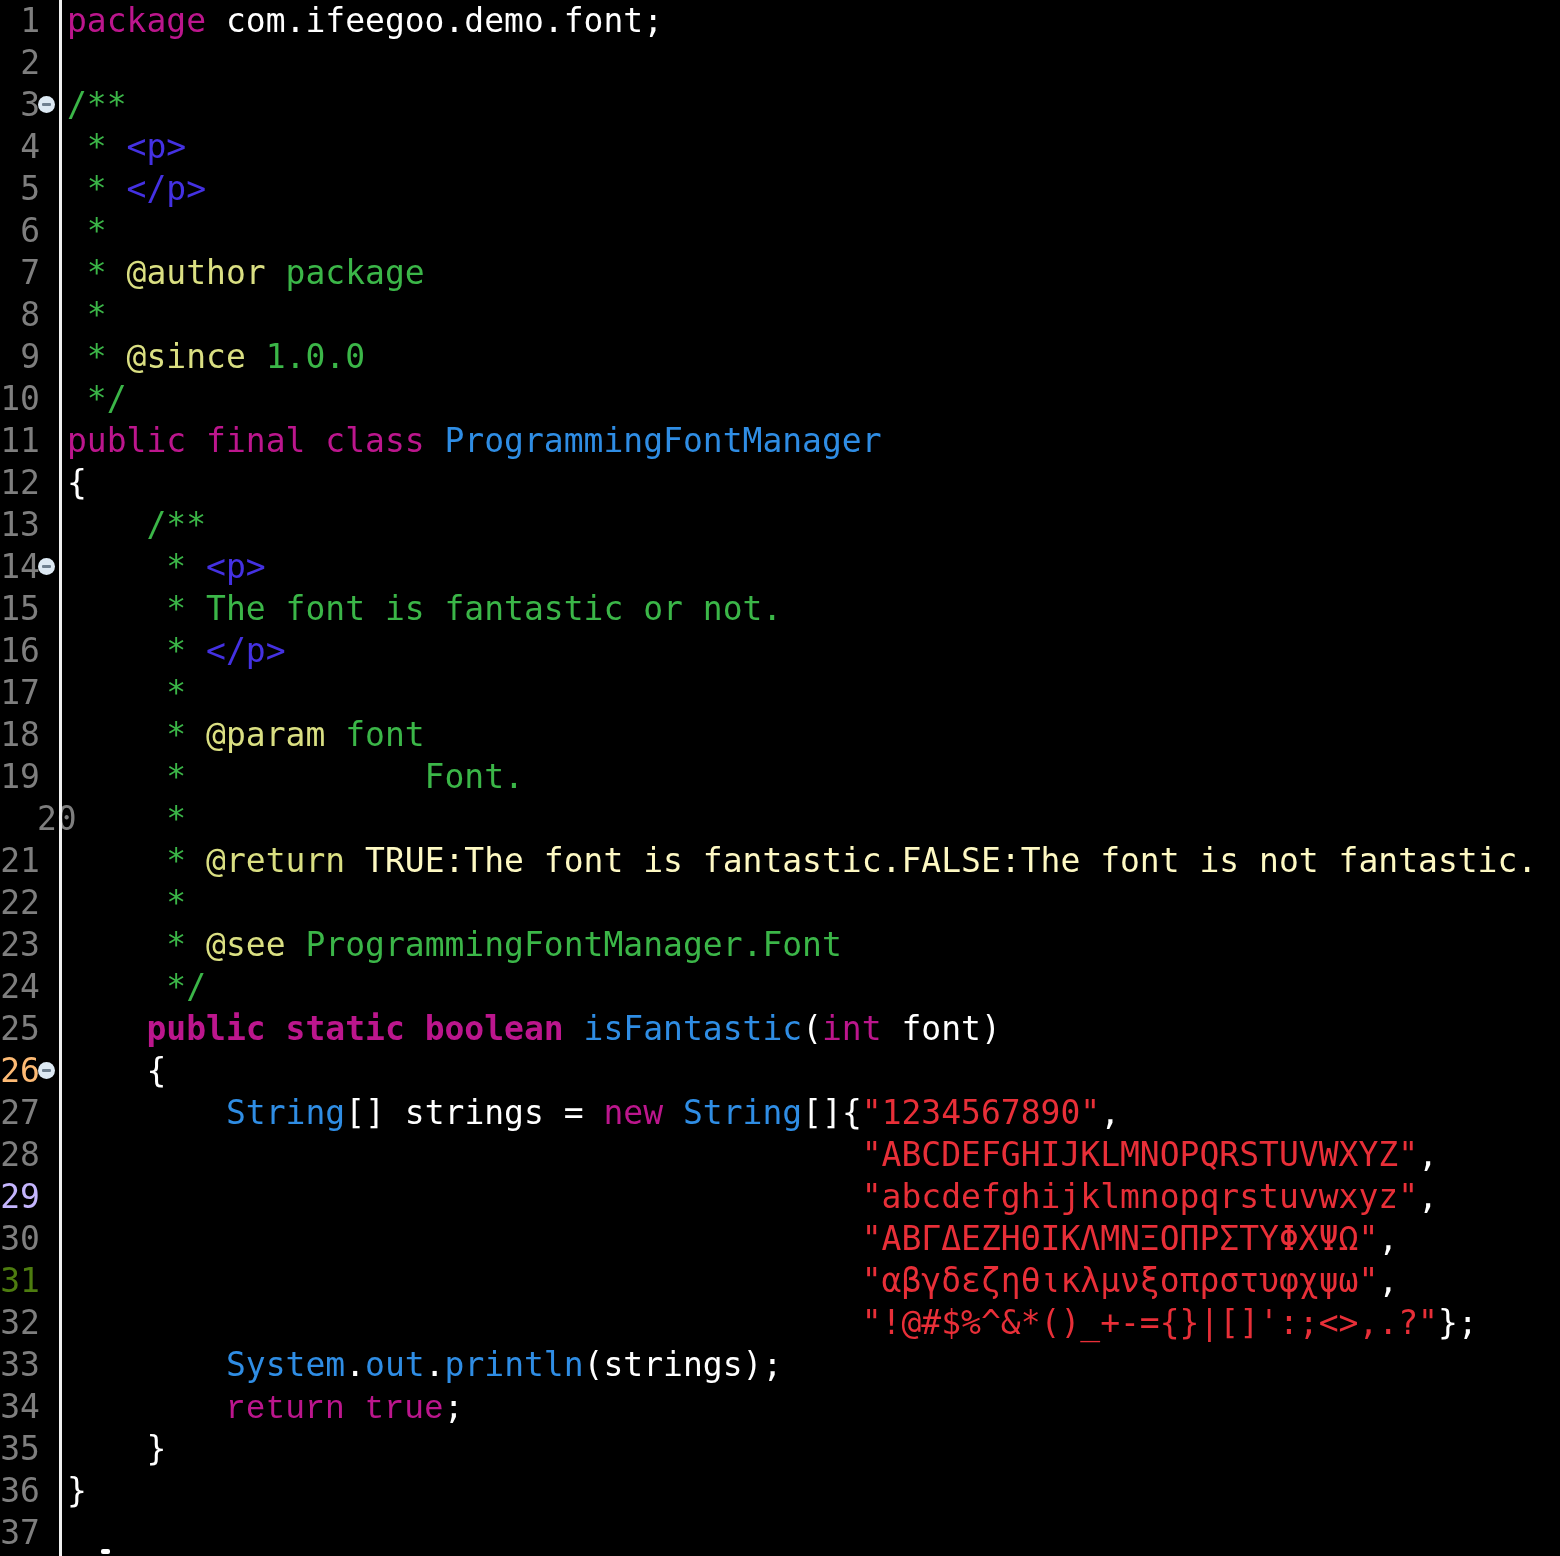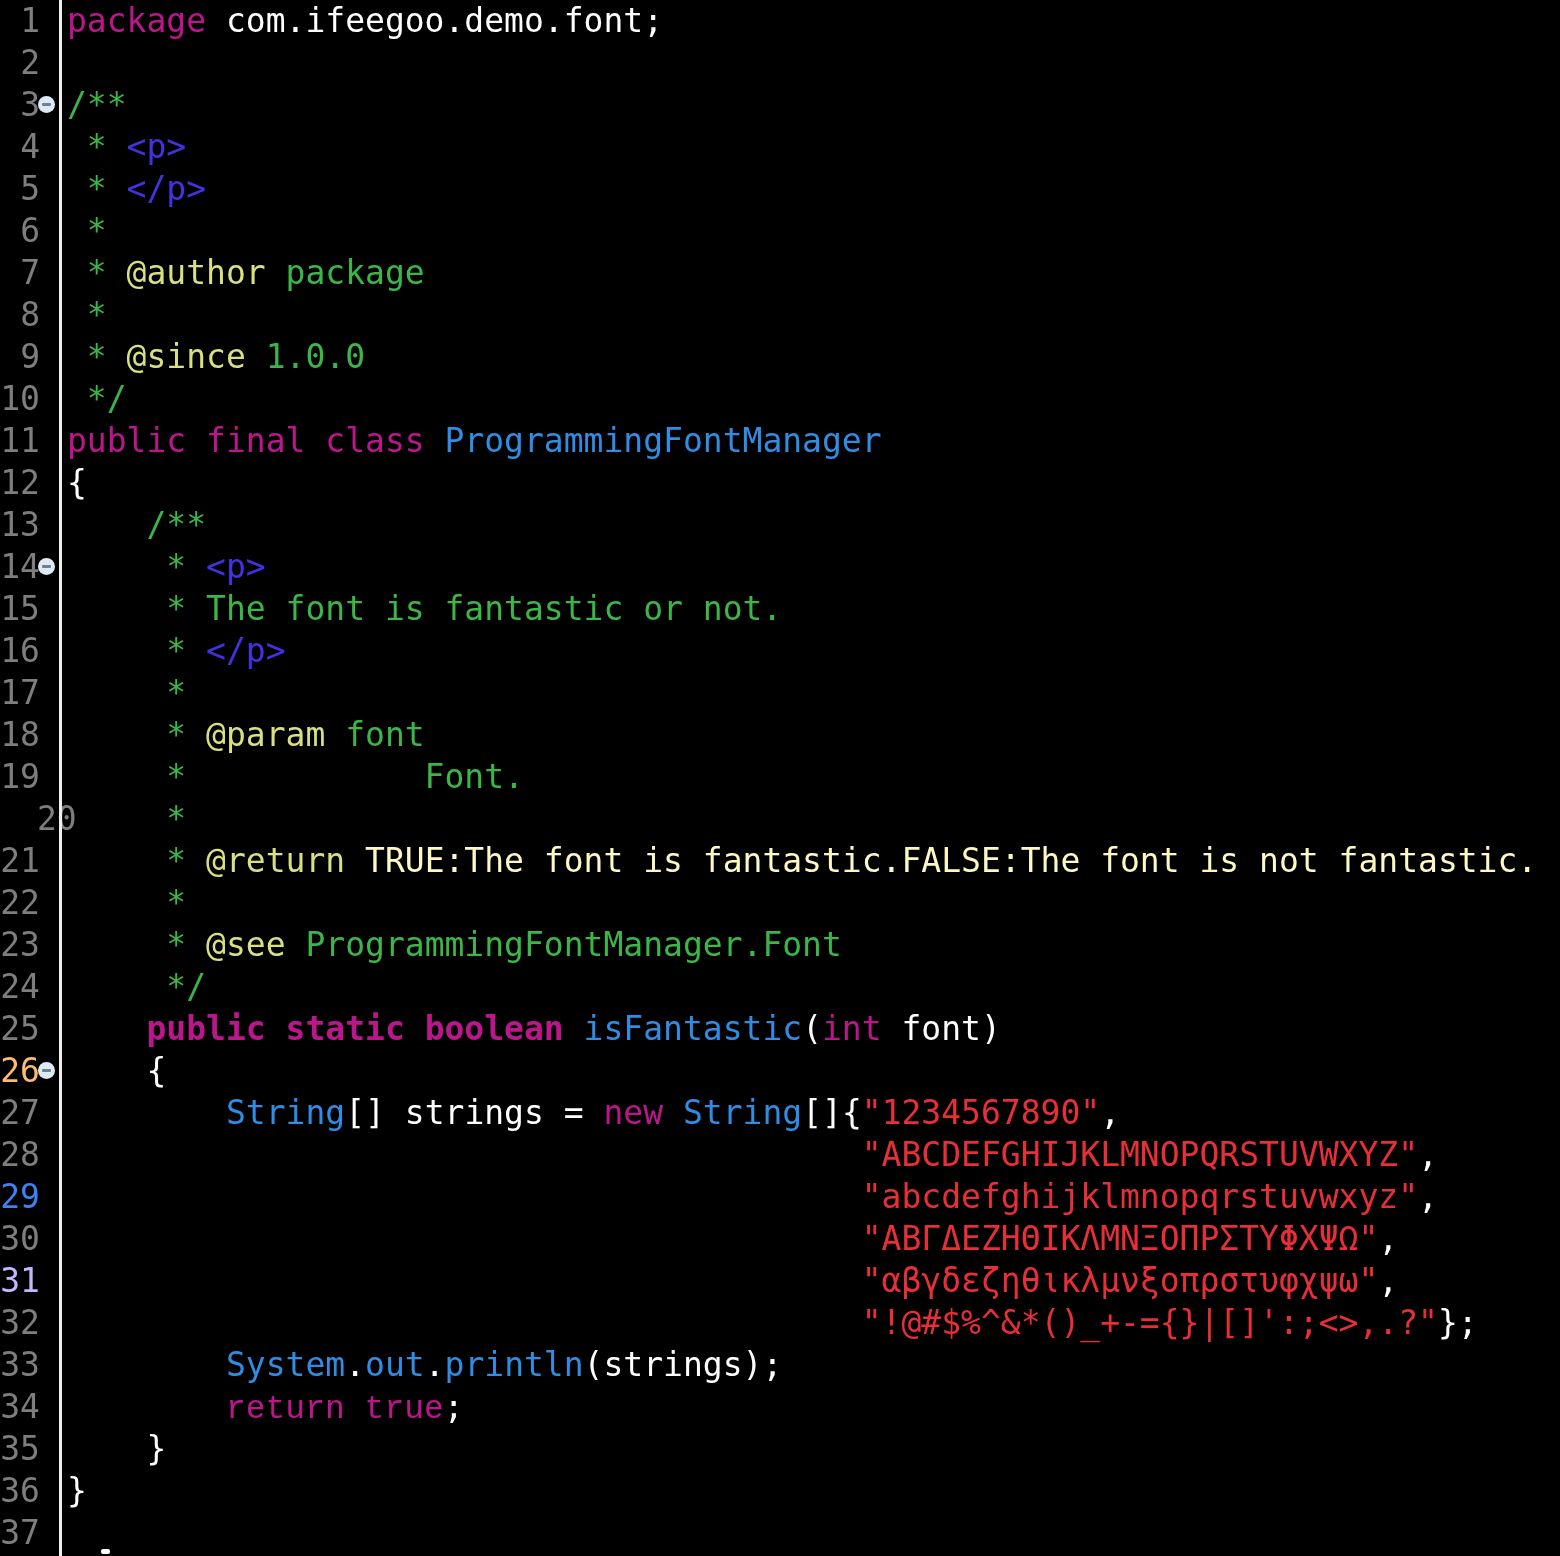--- a/index.html
+++ b/index.html
@@ -101,23 +101,23 @@
       <div class="ln" style="color: rgb(126, 126, 126);">19</div>
       <div class="ln" style="color: rgb(126, 126, 126); padding-left: 37px;">20</div>
       <div class="ln" style="color: rgb(126, 126, 126);">21</div>
       <div class="ln" style="color: rgb(126, 126, 126);">22</div>
       <div class="ln" style="color: rgb(126, 126, 126);">23</div>
       <div class="ln" style="color: rgb(126, 126, 126);">24</div>
       <div class="ln" style="color: rgb(126, 126, 126);">25</div>
       <div class="ln" style="color: #fdba74;">26</div>
       <div class="ln" style="color: rgb(126, 126, 126);">27</div>
       <div class="ln" style="color: rgb(126, 126, 126);">28</div>
-      <div class="ln" style="color: #3b82f6;">29</div>
+      <div class="ln" style="color: #c4b5fd;">29</div>
       <div class="ln" style="color: rgb(126, 126, 126);">30</div>
-      <div class="ln" style="color: #c4b5fd;">31</div>
+      <div class="ln" style="color: #4d7c0f;">31</div>
       <div class="ln" style="color: rgb(126, 126, 126);">32</div>
       <div class="ln" style="color: rgb(126, 126, 126);">33</div>
       <div class="ln" style="color: rgb(126, 126, 126);">34</div>
       <div class="ln" style="color: rgb(126, 126, 126);">35</div>
       <div class="ln" style="color: rgb(126, 126, 126);">36</div>
       <div class="ln" style="color: rgb(126, 126, 126);">37</div>
     </div>
   <div class="separator" id="separator" style="background: rgb(239, 239, 239);"></div>
   <div class="code" id="code">
       <div class="code-line"><span style="color: rgb(188, 22, 141);">package</span><span style="color: rgb(255, 255, 255);"> com.ifeegoo.demo.font;</span></div>

